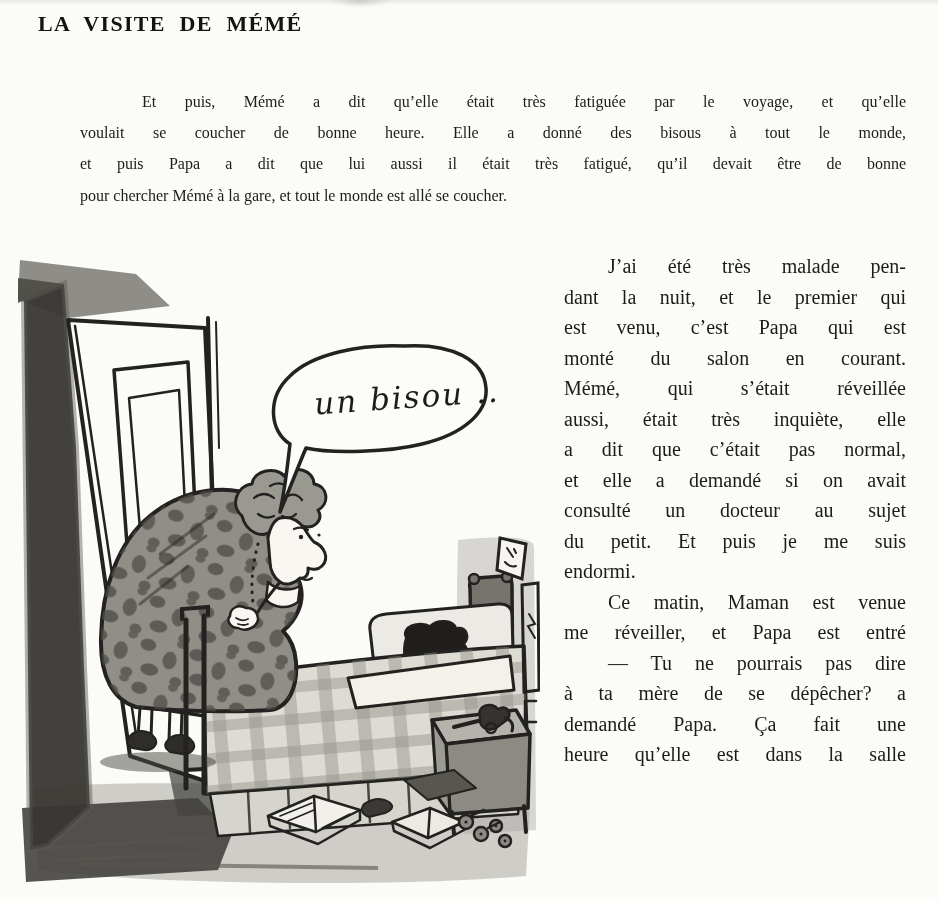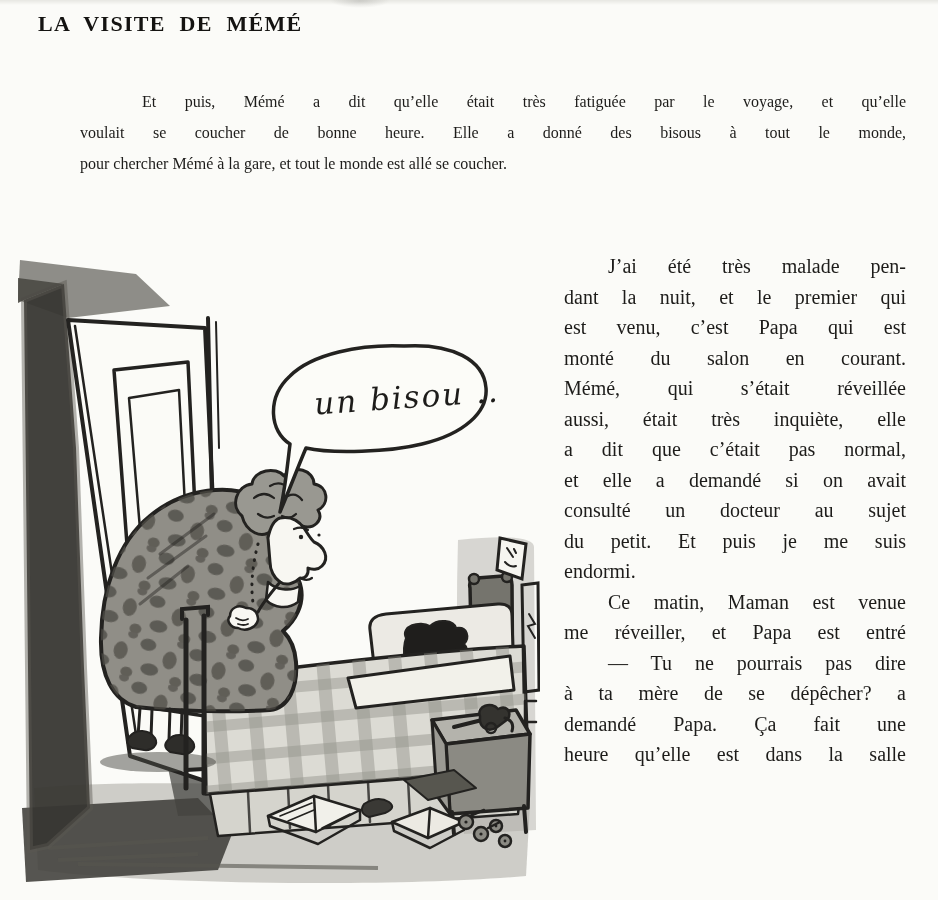--- a/index.html
+++ b/index.html
@@ -31,20 +31,21 @@
 
 <div class="page">
   <div class="scan-edge"></div>
   <div class="scan-smudge"></div>
 
   <div class="chapter-title">LA VISITE DE MÉMÉ</div>
 
   <div class="intro">
     <div class="jline ind62">Et puis, Mémé a dit qu’elle était très fatiguée par le voyage, et qu’elle</div>
     <div class="jline">voulait se coucher de bonne heure. Elle a donné des bisous à tout le monde,</div>
+    <div class="jline">et puis Papa a dit que lui aussi il était très fatigué, qu’il devait être de bonne</div>
     <div class="jlast">pour chercher Mémé à la gare, et tout le monde est allé se coucher.</div>
   </div>
 
   <div class="column">
     <div class="jline ind44">J’ai été très malade pen-</div>
     <div class="jline">dant la nuit, et le premier qui</div>
     <div class="jline">est venu, c’est Papa qui est</div>
     <div class="jline">monté du salon en courant.</div>
     <div class="jline">Mémé, qui s’était réveillée</div>
     <div class="jline">aussi, était très inquiète, elle</div>

